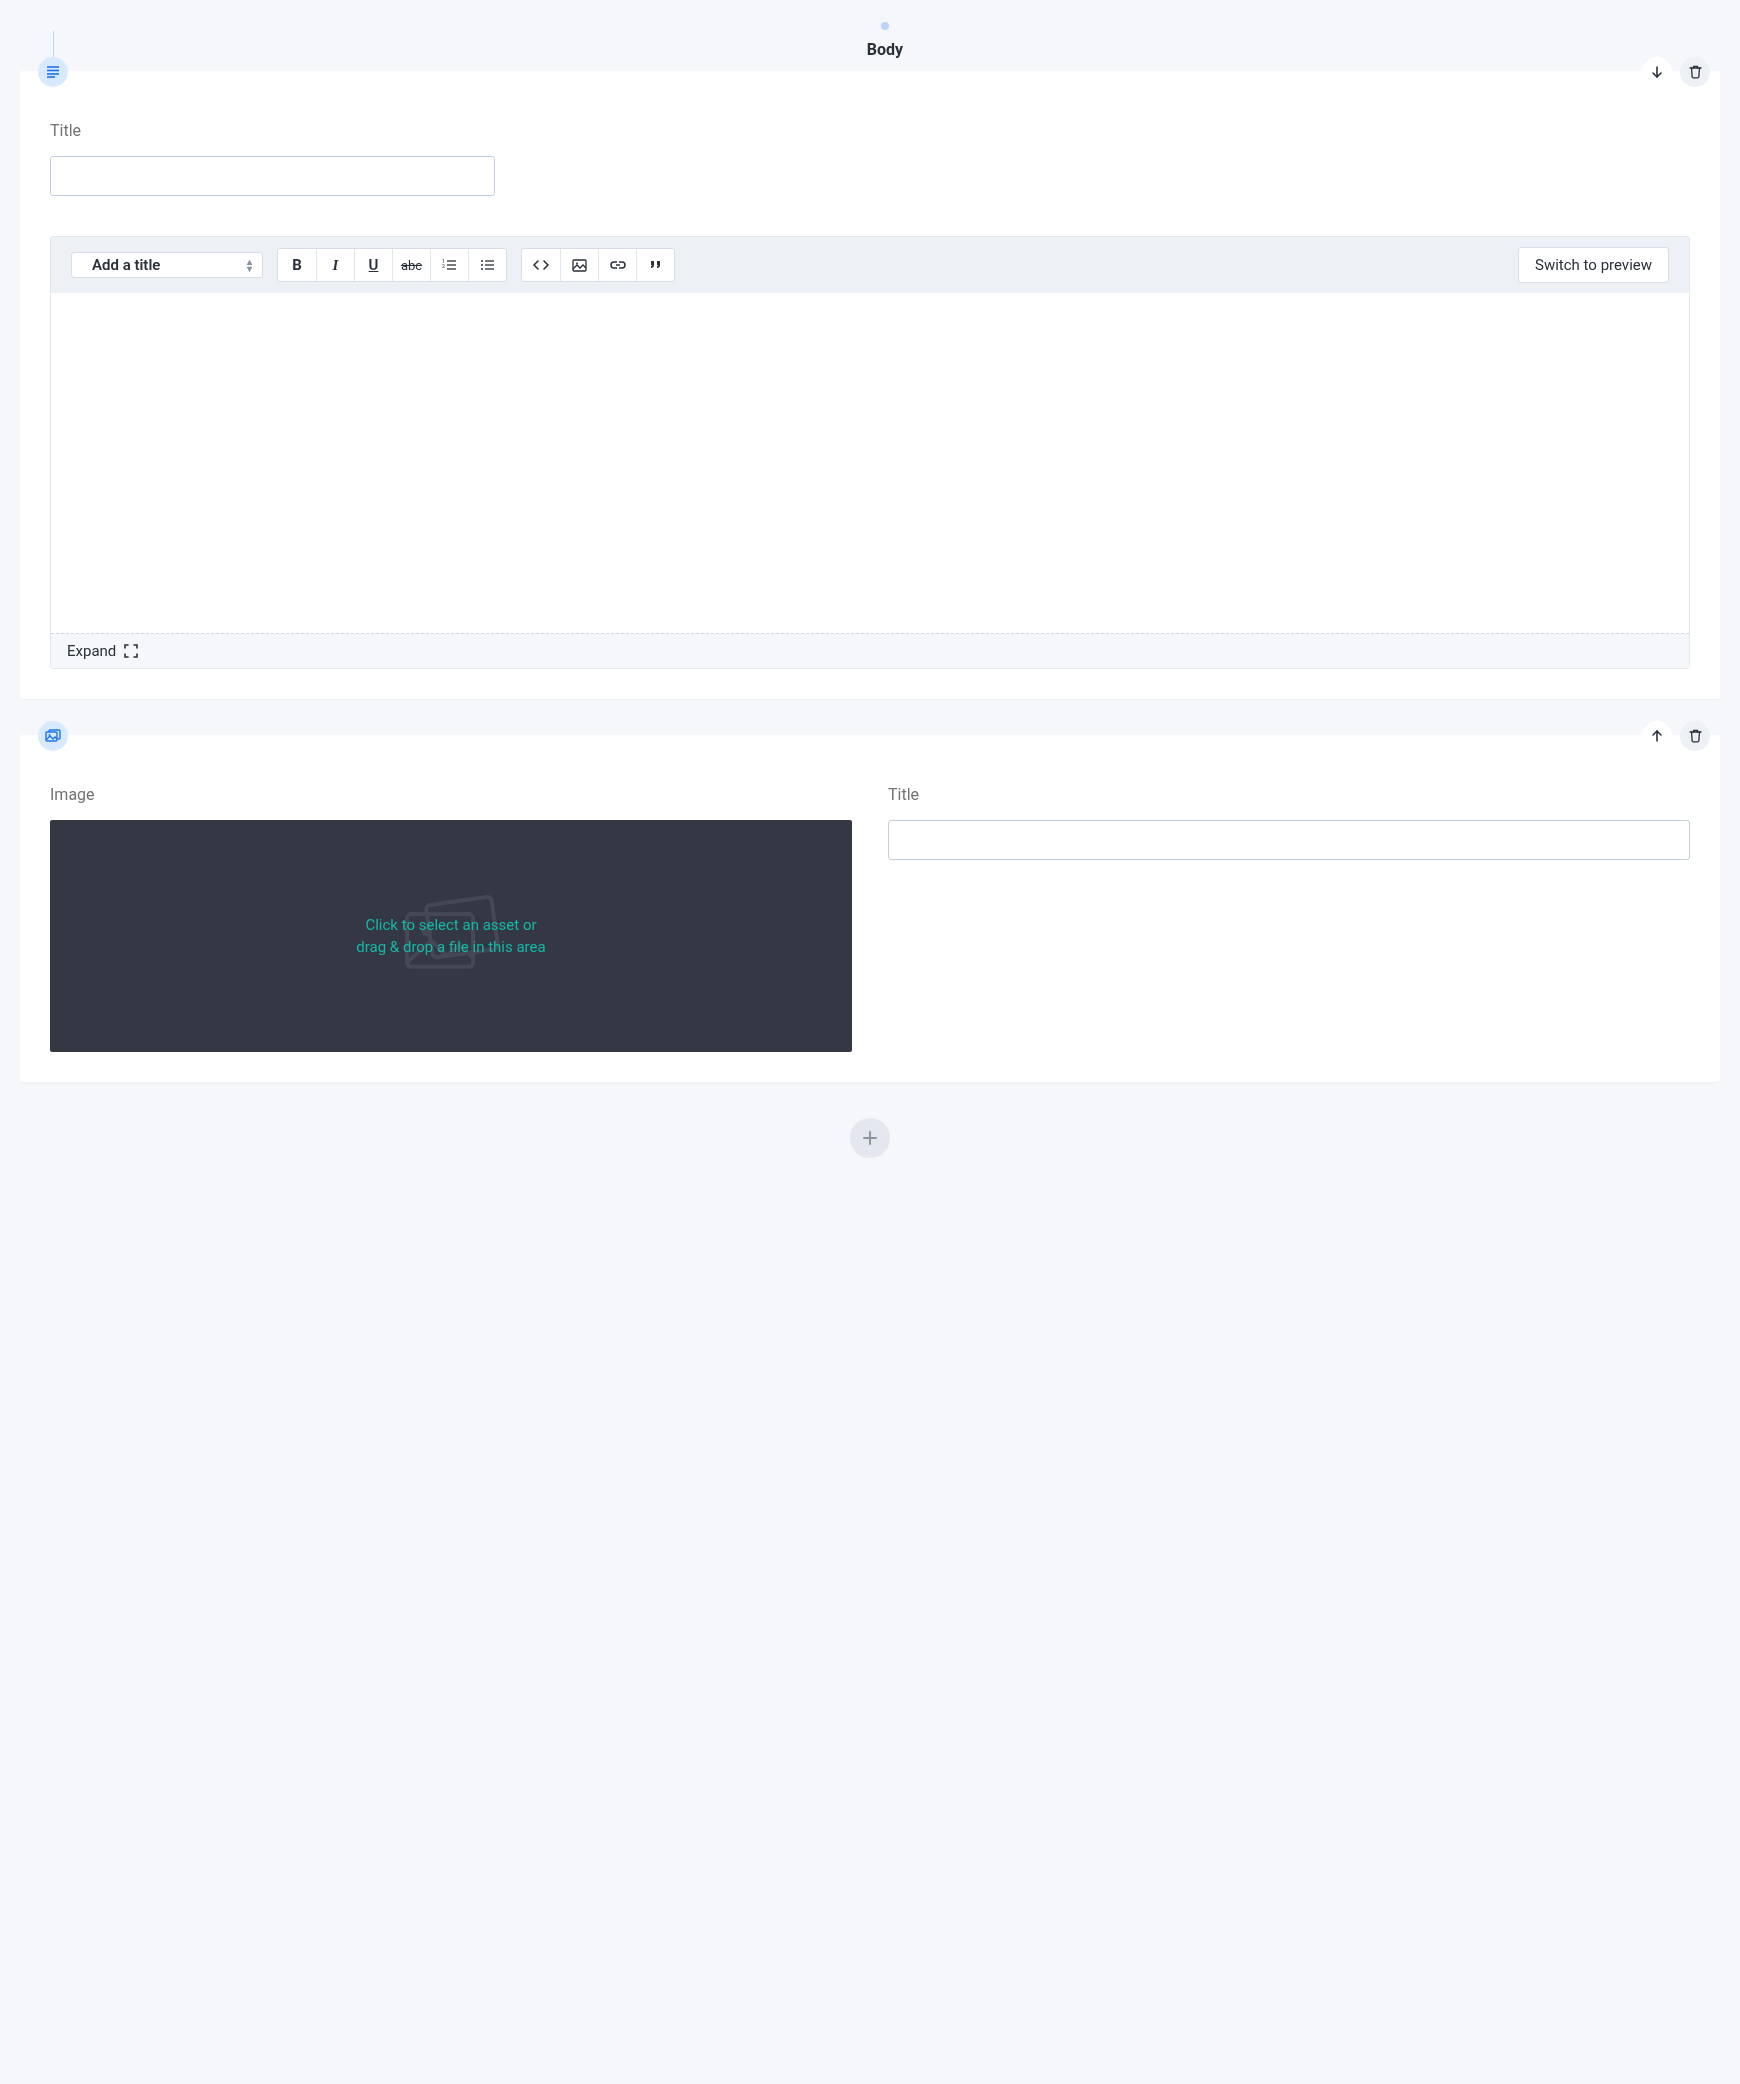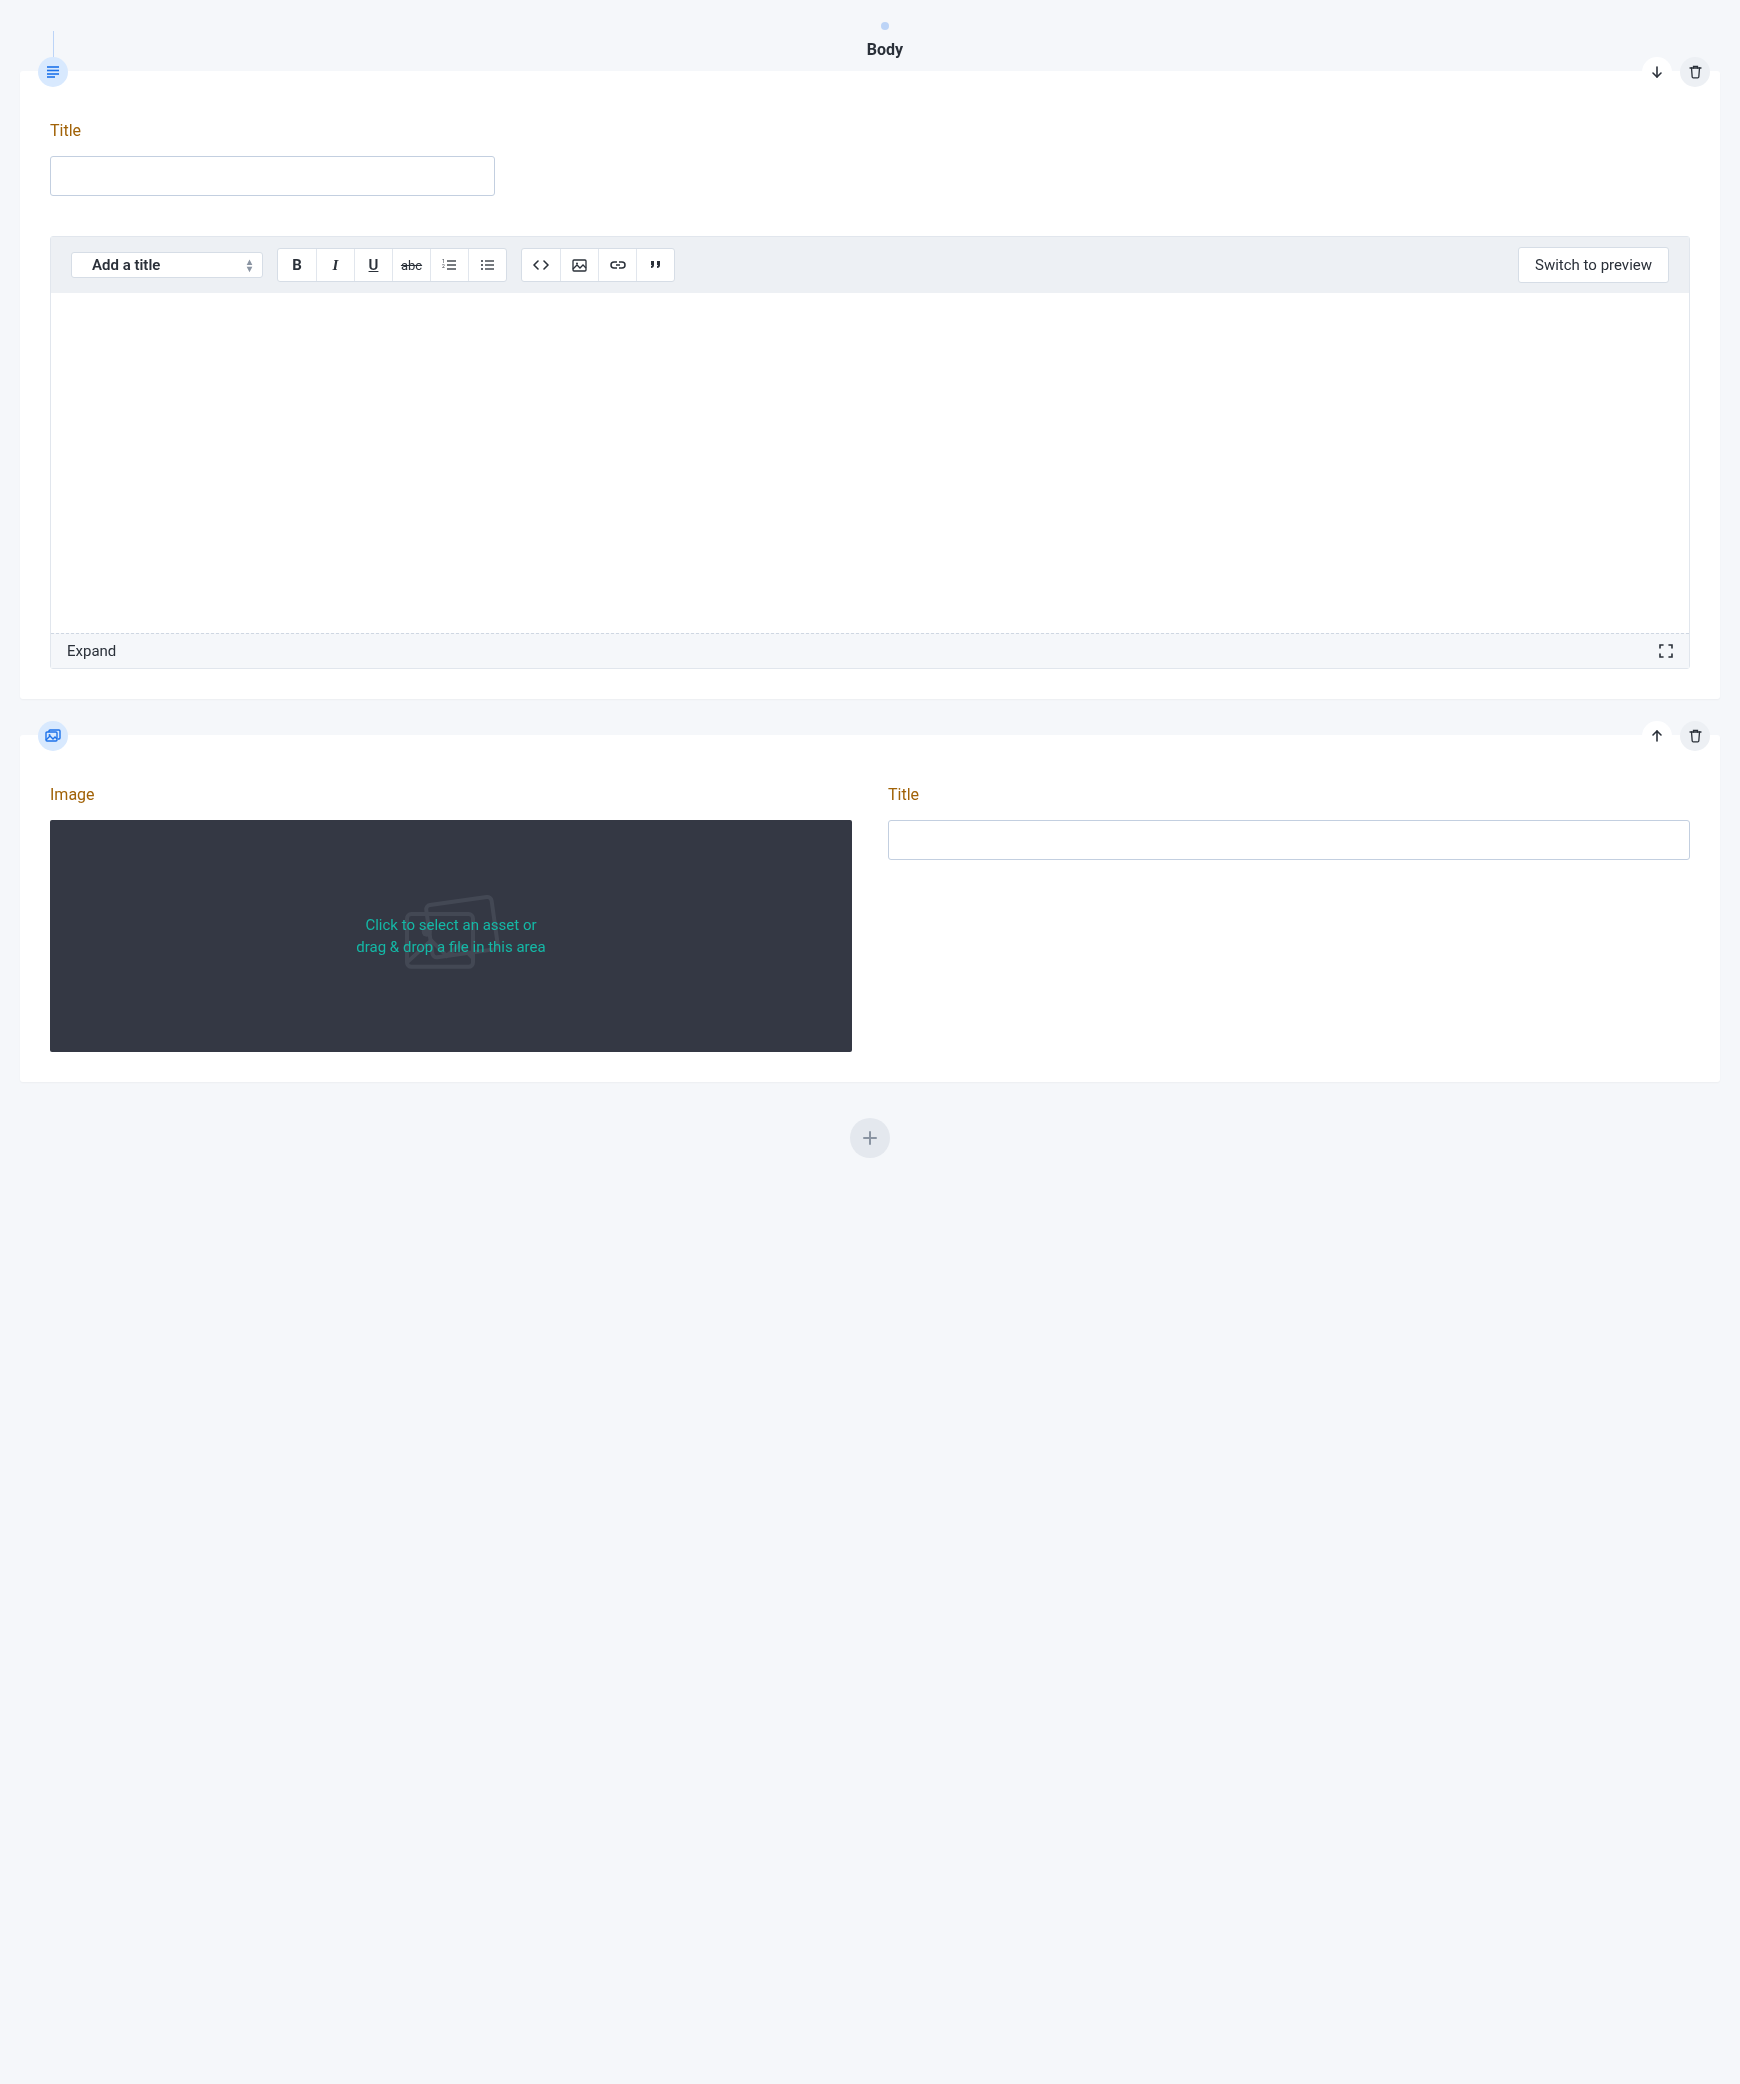--- a/index.html
+++ b/index.html
@@ -74,21 +74,21 @@
     width: 30px; height: 30px;
     border-radius: 50%;
     background: #d8e9fe;
     display: flex;
     align-items: center;
     justify-content: center;
     color: #1d72ea;
   }
   .field-label {
     font-weight: 400;
-    color: #a16207;
+    color: #737373;
     font-size: 16px;
     margin-bottom: 16px;
   }
   .text-input {
     width: 445px;
     max-width: 100%;
     height: 40px;
     border: 1px solid #c3cfe0;
     border-radius: 3px;
     padding: 0 10px;
@@ -166,21 +166,21 @@
     cursor: pointer;
   }
   .editor-body {
     height: 340px;
     background: #fff;
   }
   .editor-footer {
     border-top: 1px dashed #cfd7e2;
     background: #f5f7fa;
     display: flex;
-    justify-content: space-between;
+    justify-content: flex-start;
     align-items: center;
     gap: 8px;
     padding: 8px 16px;
     font-size: 15px;
     color: #2a3039;
     cursor: pointer;
   }
   .row-cols {
     display: flex;
     gap: 36px;

